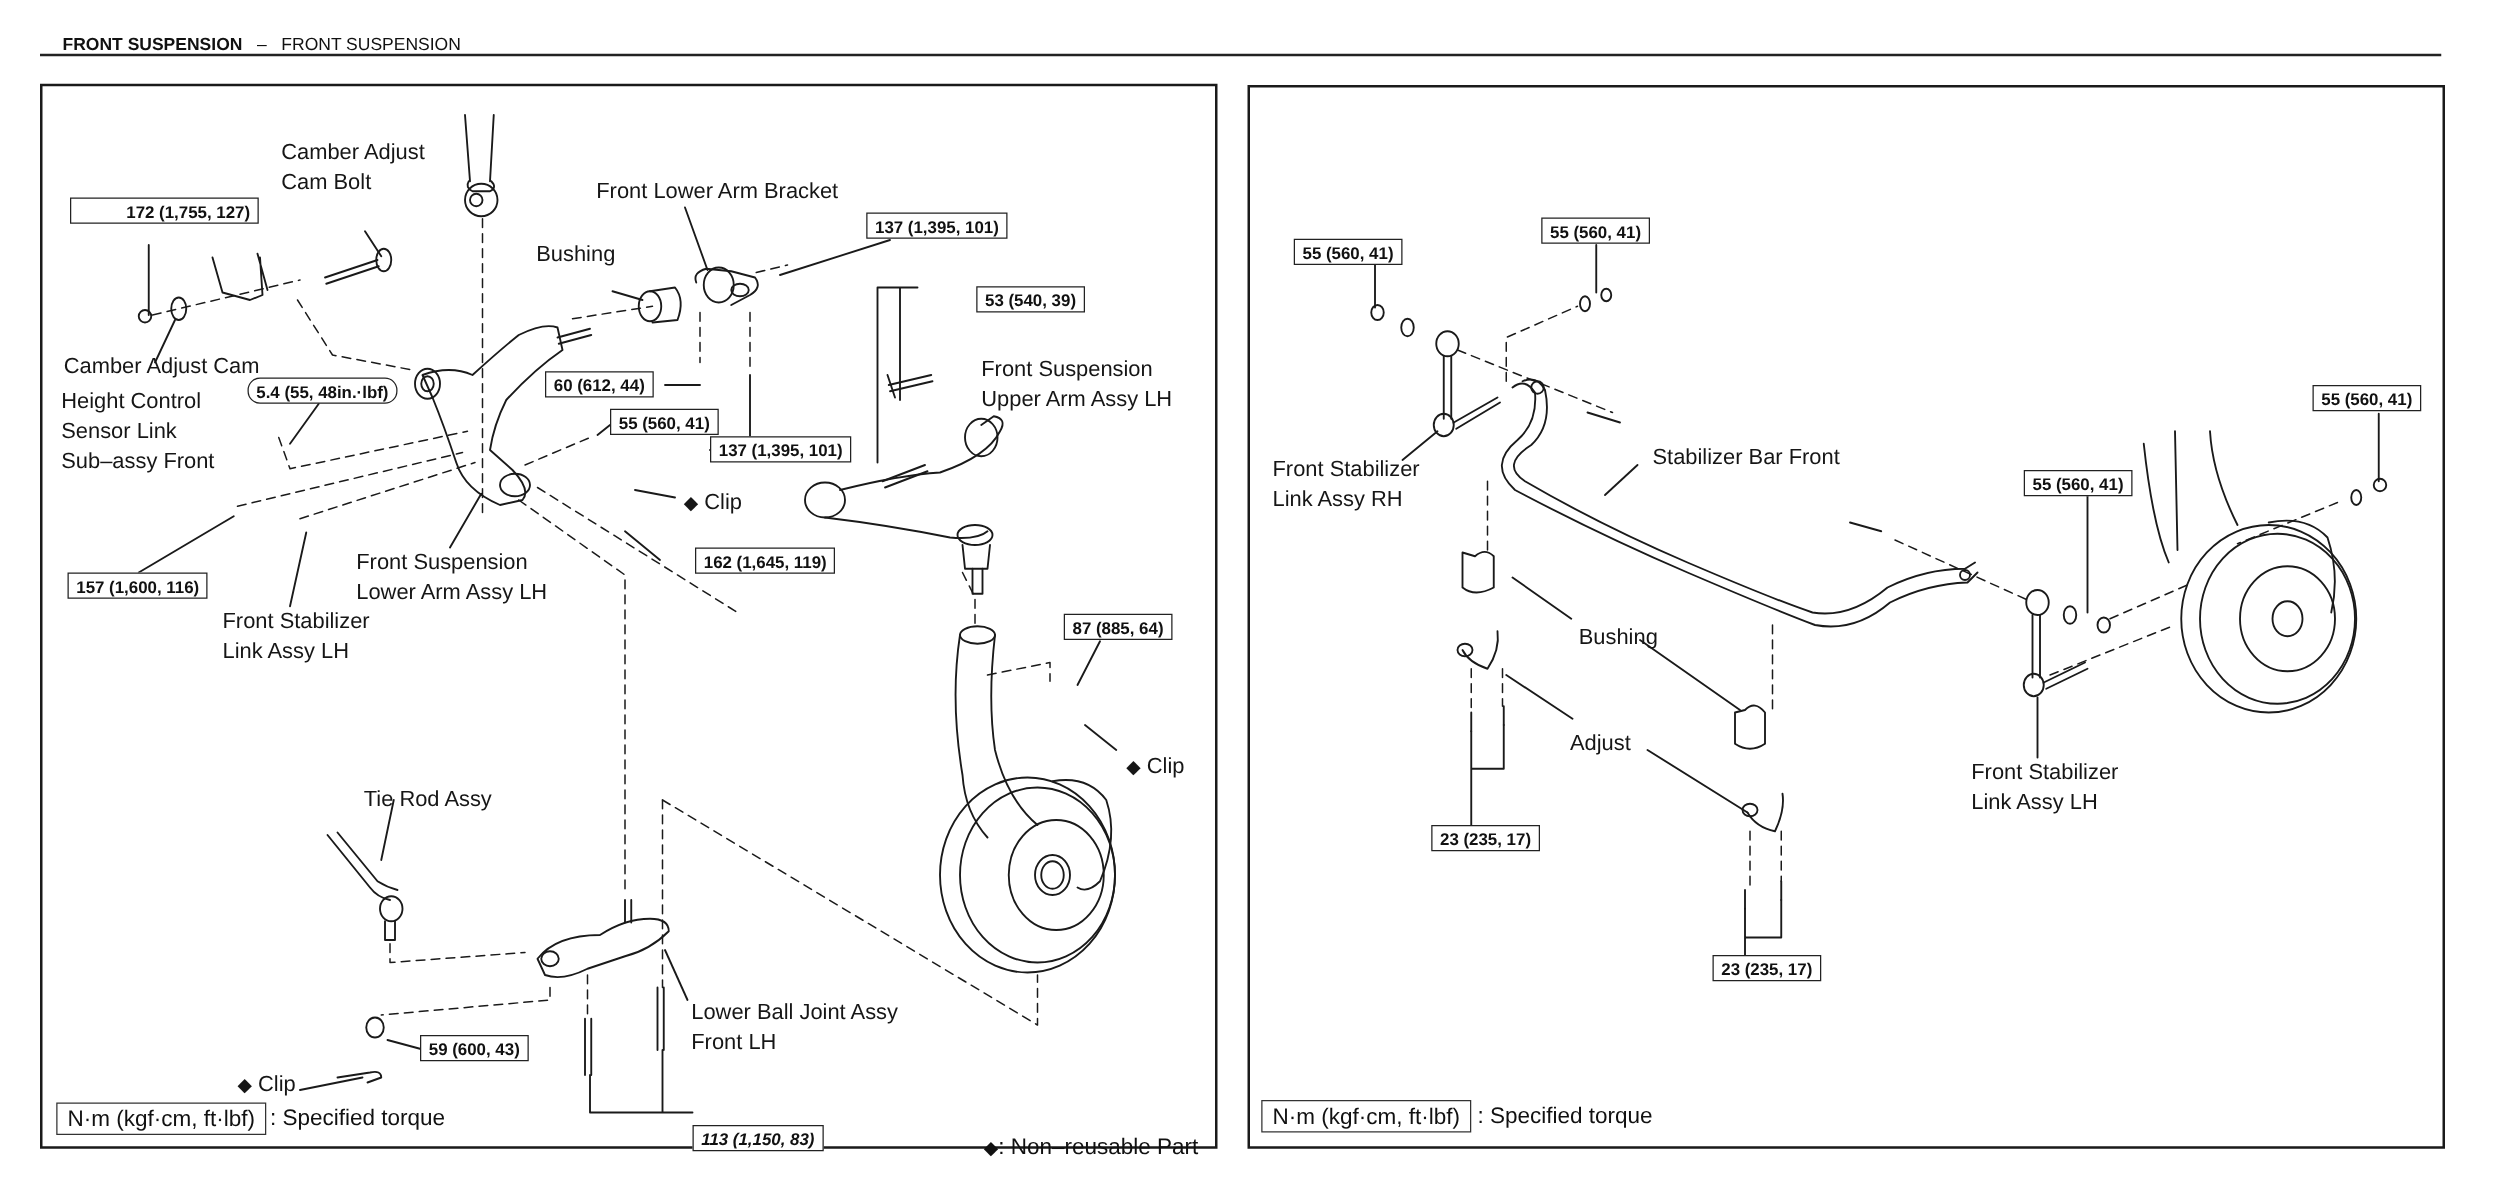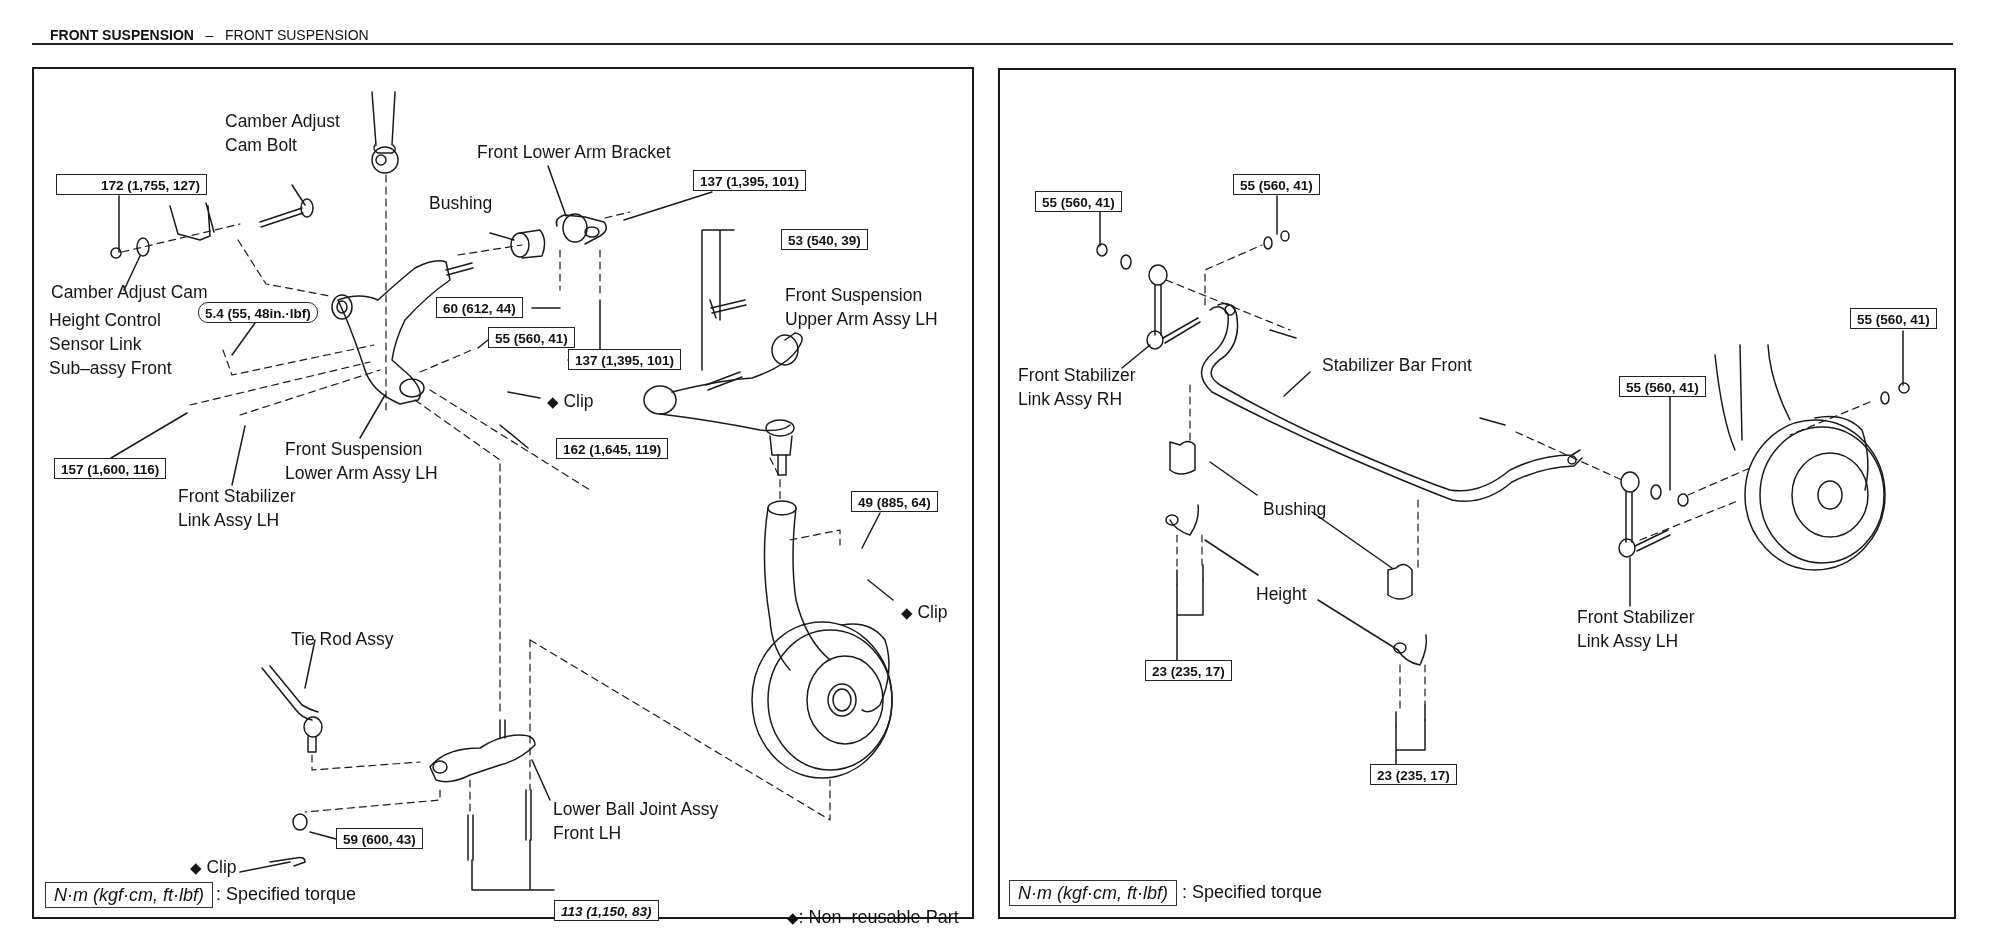--- a/index.html
+++ b/index.html
@@ -10,21 +10,21 @@
   .hdr-line { position: absolute; left: 32px; top: 43px; width: 1921px; height: 2px; background: #222; }
   .panel { position: absolute; border: 2px solid #1a1a1a; box-sizing: border-box; background: #fff; }
   #left-panel { left: 32px; top: 67px; width: 942px; height: 852px; }
   #right-panel { left: 998px; top: 68px; width: 958px; height: 851px; }
   svg.art { position: absolute; left: 0; top: 0; width: 2000px; height: 952px; pointer-events: none; }
   .lbl { position: absolute; font-size: 17.5px; line-height: 24px; white-space: pre; color: #161616; }
   .tq { position: absolute; font-size: 13.5px; font-weight: bold; border: 1.6px solid #222;
         background: #fff; padding: 0 6px; height: 21px; line-height: 21px; box-sizing: border-box;
         white-space: nowrap; color: #111; }
   .legend-box { position: absolute; border: 1.6px solid #333; font-size: 18px; padding: 0 8px;
-        height: 26px; line-height: 24px; box-sizing: border-box; white-space: nowrap; font-style: italic; }
+        height: 26px; line-height: 24px; box-sizing: border-box; white-space: nowrap; }
   .legend-text { position: absolute; font-size: 18px; line-height: 26px; white-space: nowrap; }
   .diamond { font-size: 15px; }
 </style>
 </head>
 <body>
 
 <div class="hdr"><b>FRONT SUSPENSION</b>   <span>–</span>   <span>FRONT SUSPENSION</span></div>
 <div class="hdr-line"></div>
 
 <div class="panel" id="left-panel"></div>
@@ -254,42 +254,42 @@
 <div class="lbl" style="left:285px;top:437px;">Front Suspension
 Lower Arm Assy LH</div>
 <div class="lbl" style="left:178px;top:484px;">Front Stabilizer
 Link Assy LH</div>
 <div class="lbl" style="left:901px;top:600px;"><span class="diamond">◆</span> <span>Clip</span></div>
 <div class="lbl" style="left:291px;top:627px;">Tie Rod Assy</div>
 <div class="lbl" style="left:553px;top:797px;">Lower Ball Joint Assy
 Front LH</div>
 <div class="lbl" style="left:190px;top:855px;"><span class="diamond">◆</span> <span>Clip</span></div>
 
-<div class="tq" style="left:56px;top:174px;padding-left:44px;">172 (1,755, 127)</div>
+<div class="tq" style="left:56px;top:158px;padding-left:44px;">172 (1,755, 127)</div>
 <div class="tq" style="left:693px;top:170px;">137 (1,395, 101)</div>
 <div class="tq" style="left:733px;top:229px;margin-left:48px;">53 (540, 39)</div>
 <div class="tq" style="left:198px;top:302px;border-radius:10px;">5.4 (55, 48in.·lbf)</div>
 <div class="tq" style="left:436px;top:297px;">60 (612, 44)</div>
 <div class="tq" style="left:488px;top:327px;">55 (560, 41)</div>
 <div class="tq" style="left:568px;top:349px;">137 (1,395, 101)</div>
 <div class="tq" style="left:556px;top:438px;">162 (1,645, 119)</div>
 <div class="tq" style="left:54px;top:458px;">157 (1,600, 116)</div>
-<div class="tq" style="left:851px;top:491px;">49 (885, 64)</div>
+<div class="tq" style="left:851px;top:491px;">87 (885, 64)</div>
 <div class="tq" style="left:336px;top:828px;">59 (600, 43)</div>
 <div class="tq" style="left:554px;top:900px;font-style:italic;">113 (1,150, 83)</div>
 
 <div class="legend-box" style="left:45px;top:882px;">N·m (kgf·cm, ft·lbf)</div>
 <div class="legend-text" style="left:216px;top:881px;">: Specified torque</div>
 <div class="legend-text" style="left:787px;top:889px;margin-top:15px;"><span class="diamond">◆</span><span>: Non–reusable Part</span></div>
 
 <div class="lbl" style="left:1018px;top:363px;">Front Stabilizer
 Link Assy RH</div>
 <div class="lbl" style="left:1322px;top:353px;text-align:right;">Stabilizer Bar Front</div>
 <div class="lbl" style="left:1263px;top:497px;">Bushing</div>
-<div class="lbl" style="left:1256px;top:582px;">Height</div>
+<div class="lbl" style="left:1256px;top:582px;">Adjust</div>
 <div class="lbl" style="left:1577px;top:605px;">Front Stabilizer
 Link Assy LH</div>
 
 <div class="tq" style="left:1035px;top:191px;">55 (560, 41)</div>
 <div class="tq" style="left:1233px;top:174px;">55 (560, 41)</div>
 <div class="tq" style="left:1850px;top:308px;">55 (560, 41)</div>
 <div class="tq" style="left:1619px;top:376px;">55 (560, 41)</div>
 <div class="tq" style="left:1145px;top:660px;">23 (235, 17)</div>
 <div class="tq" style="left:1370px;top:764px;">23 (235, 17)</div>
 

